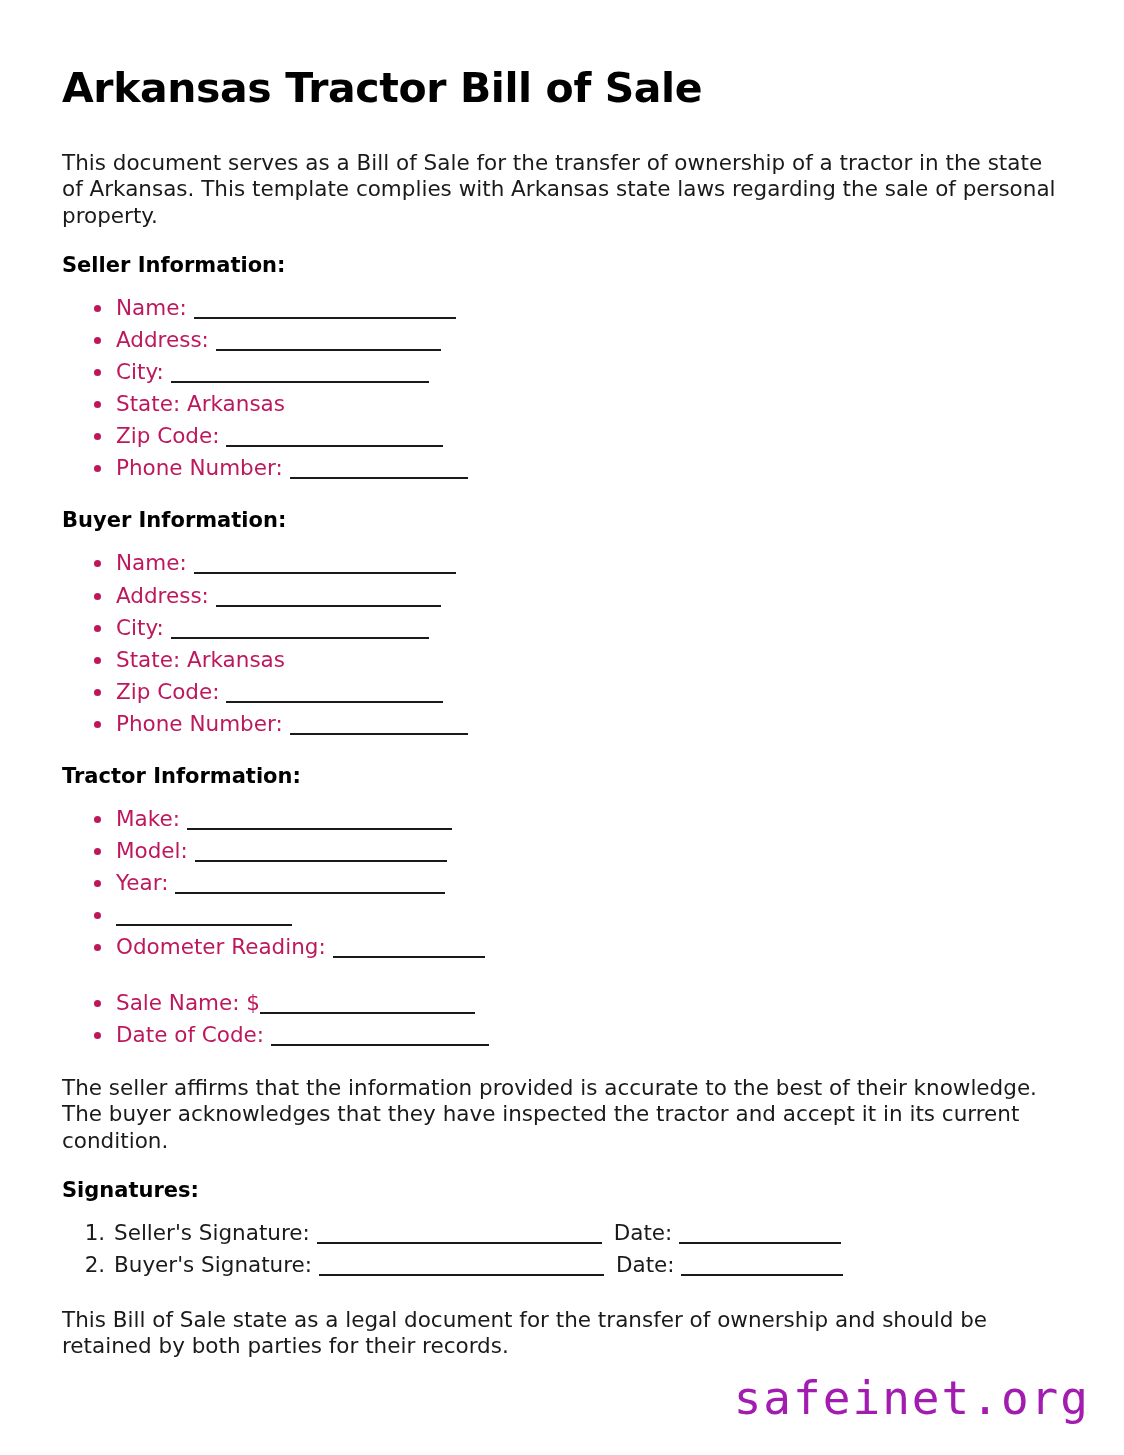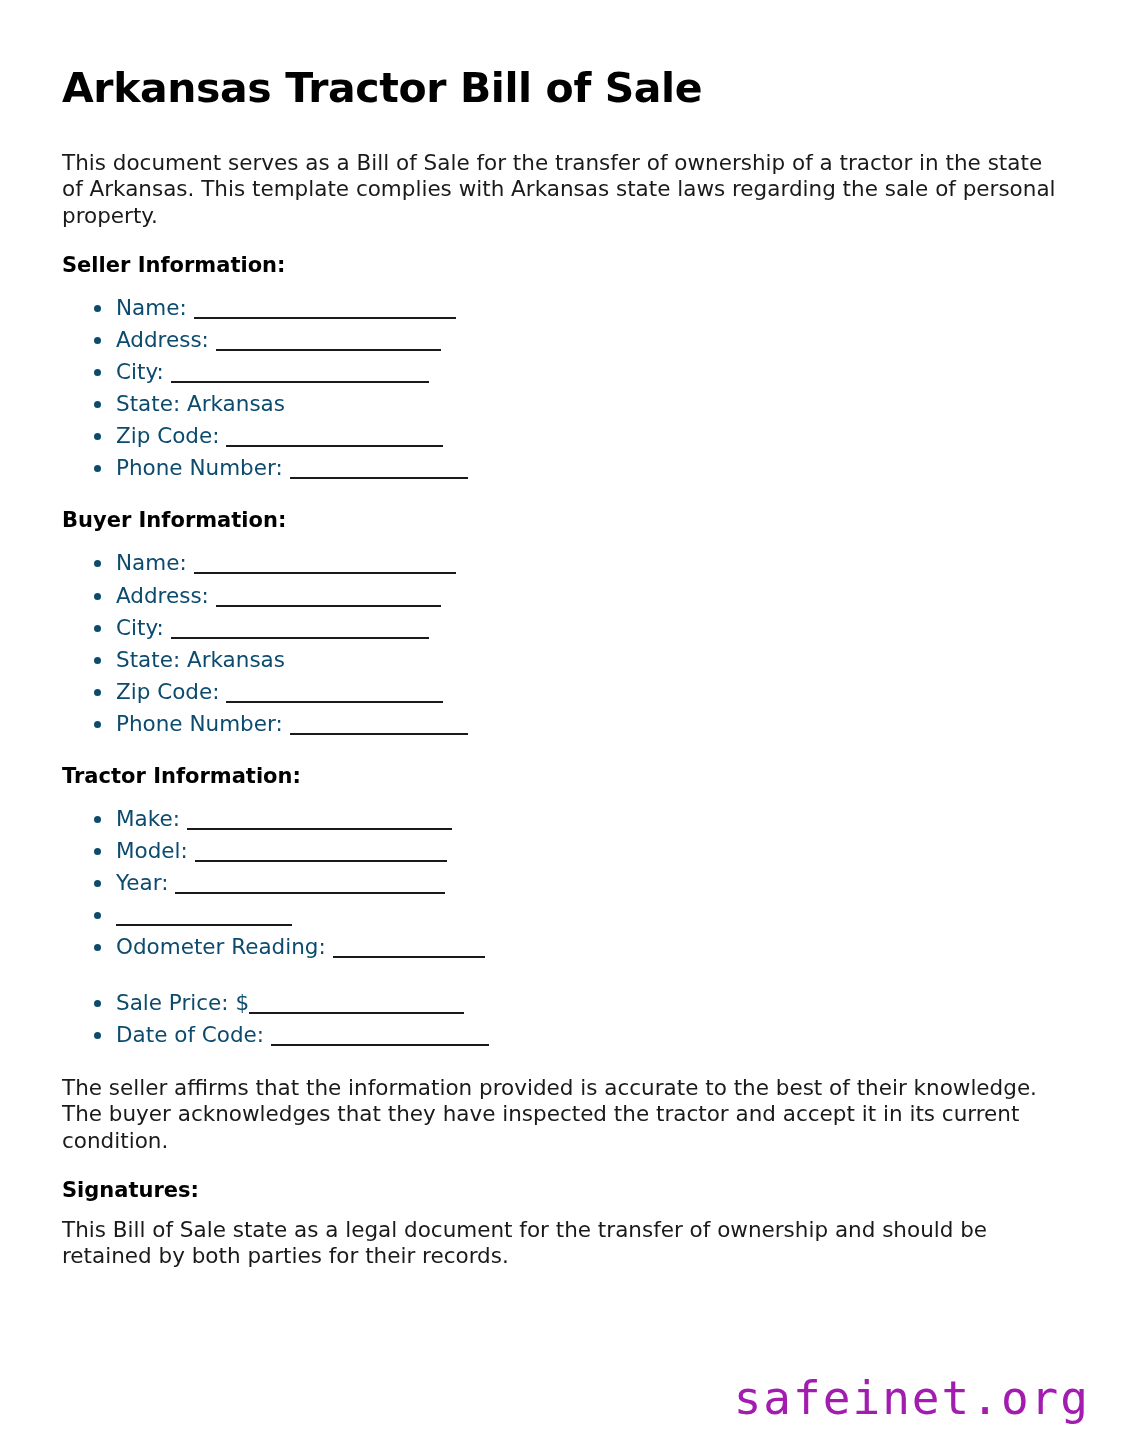--- a/index.html
+++ b/index.html
@@ -52,21 +52,21 @@
     color: #000000;
   }
   ul.fields {
     list-style: disc;
     margin: 0 0 24px 0;
     padding: 0 0 0 52px;
   }
   ul.fields li {
     font-size: 21.5px;
     line-height: 1.49;
-    color: #0c4a6e;
+    color: #be185d;
     padding-left: 2px;
   }
   ol.sigs {
     margin: 0 0 26px 0;
     padding: 0 0 0 50px;
     list-style: decimal;
   }
   ol.sigs li {
     font-size: 21.5px;
     line-height: 1.49;
@@ -126,26 +126,30 @@
     <h2 class="section-title">Tractor Information:</h2>
     <ul class="fields" id="tractor-list">
         <li><span>Make:</span> <span class="blank" style="width: 265px;"></span></li>
         <li><span>Model:</span> <span class="blank" style="width: 252px;"></span></li>
         <li><span>Year:</span> <span class="blank" style="width: 270px;"></span></li>
         <li> <span class="blank" style="width: 176px;"></span></li>
         <li><span>Odometer Reading:</span> <span class="blank" style="width: 152px;"></span></li>
       </ul>
 
     <ul class="fields" id="sale-list">
-        <li><span>Sale Price: $</span><span class="blank" style="width: 215px;"></span></li>
+        <li><span>Sale Name: $</span><span class="blank" style="width: 215px;"></span></li>
         <li><span>Date of Code:</span> <span class="blank" style="width: 218px;"></span></li>
       </ul>
 
     <p class="para narrow">The seller affirms that the information provided is accurate to the best of their knowledge. The buyer acknowledges that they have inspected the tractor and accept it in its current condition.</p>
 
     <h2 class="section-title">Signatures:</h2>
+    <ol class="sigs" id="sig-list">
+        <li><span>Seller's Signature:</span> <span class="blank" style="width: 285px;"></span><span class="gap" style="width: 12px;"></span><span>Date:</span> <span class="blank" style="width: 162px;"></span></li>
+        <li><span>Buyer's Signature:</span> <span class="blank" style="width: 285px;"></span><span class="gap" style="width: 12px;"></span><span>Date:</span> <span class="blank" style="width: 162px;"></span></li>
+      </ol>
 
     <p class="para narrow">This Bill of Sale state as a legal document for the transfer of ownership and should be retained by both parties for their records.</p>
 
   </div>
 
   <div class="watermark" style="color: #a21caf;">safeinet.org</div>
 </div>
 
 </body></html>

